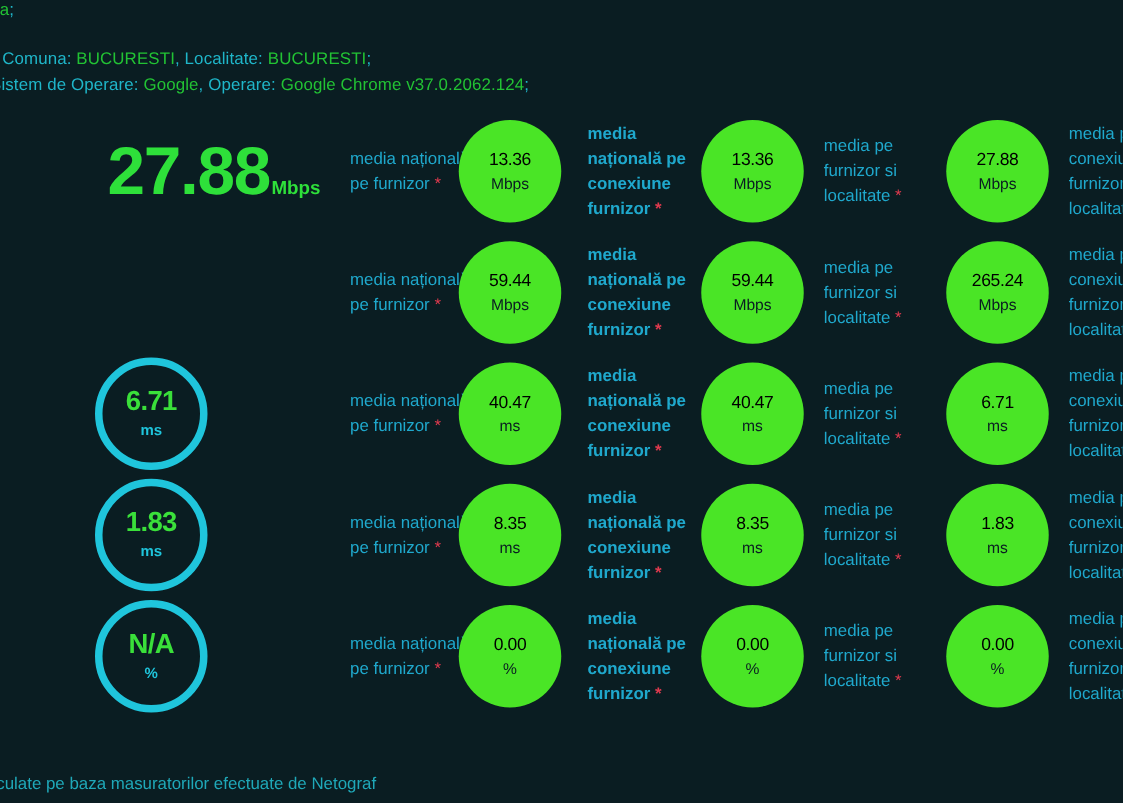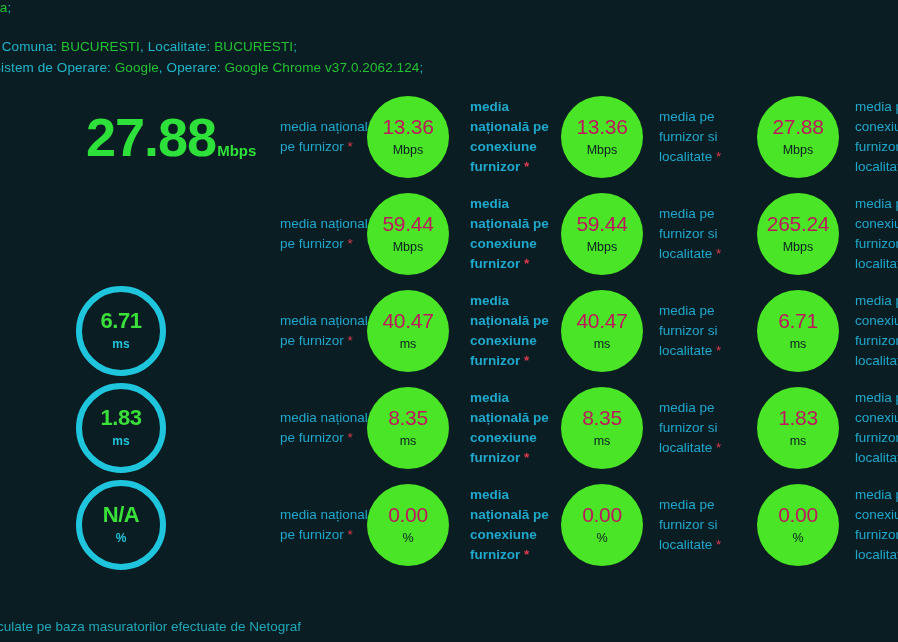--- a/index.html
+++ b/index.html
@@ -146,22 +146,22 @@
     width: 82px;
     height: 82px;
     background: #4ae526;
     border-radius: 50%;
     display: flex;
     flex-direction: column;
     align-items: center;
     justify-content: center;
   }
   .bubble .bv {
-    color: #be185d;
-    font-size: 21px;
+    color: #000000;
+    font-size: 14px;
     font-weight: 500;
     line-height: 1;
     letter-spacing: -0.3px;
   }
   .bubble .bu {
     color: #0a1d22;
     font-size: 12.5px;
     font-weight: 500;
     margin-top: 6px;
   }

